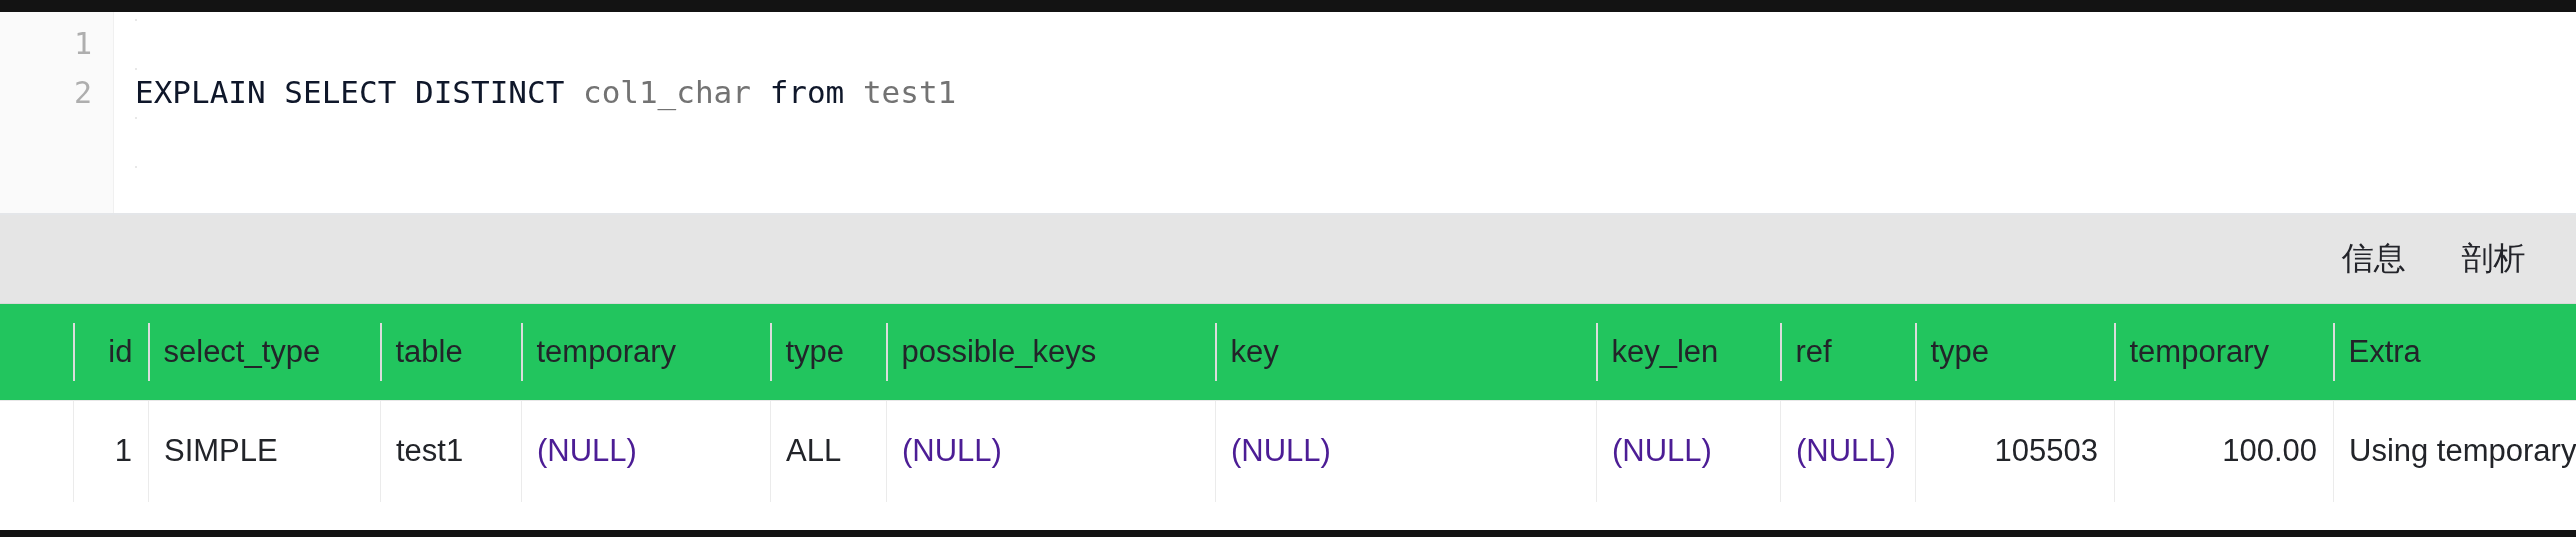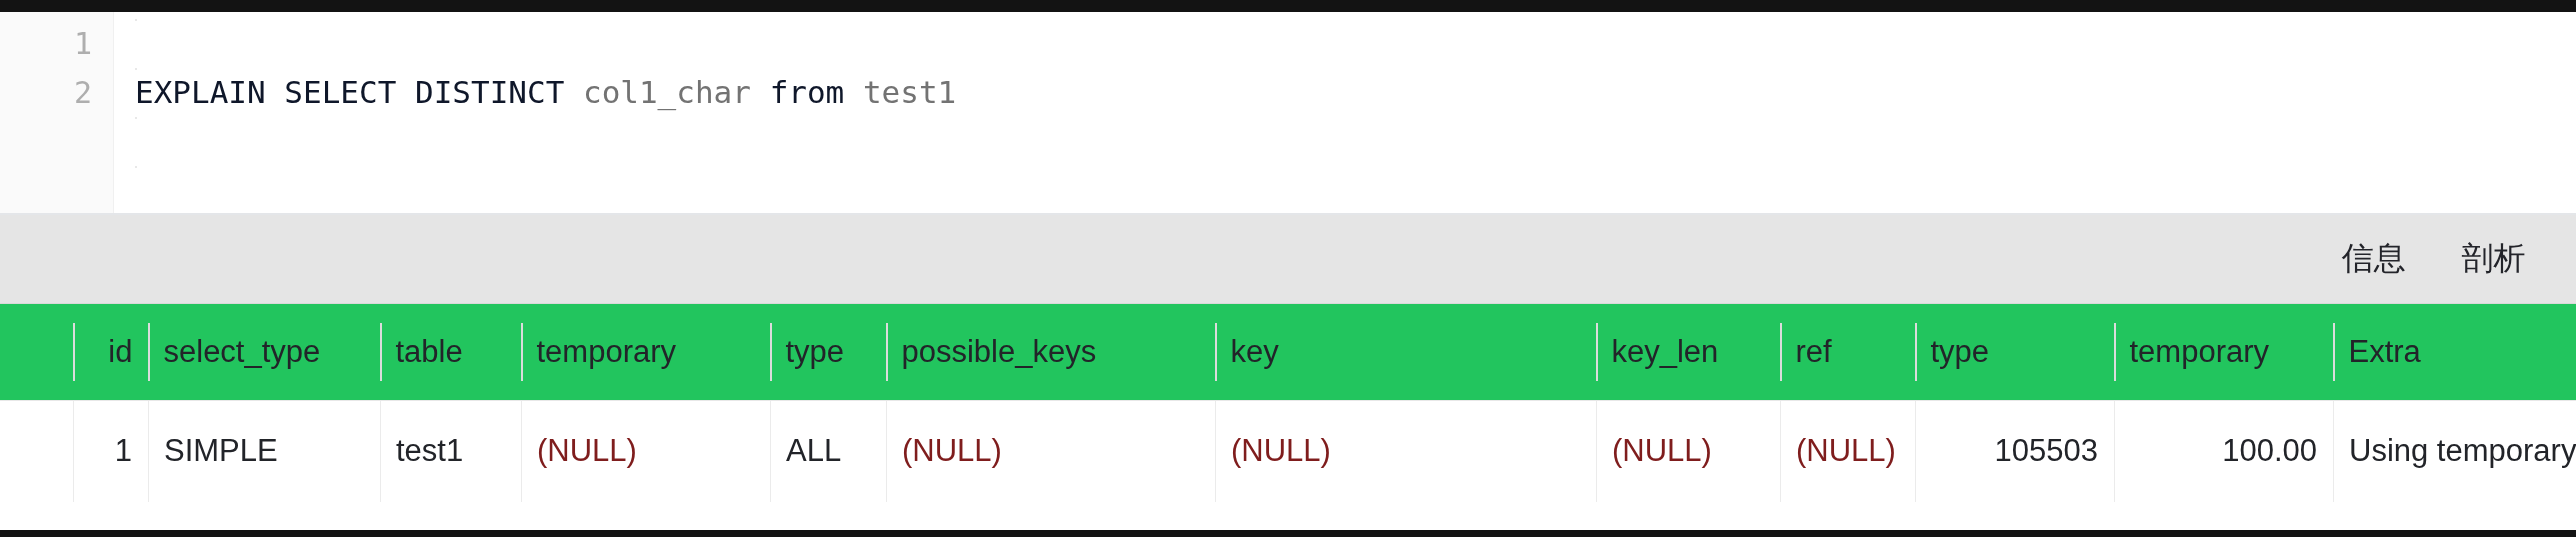--- a/index.html
+++ b/index.html
@@ -163,21 +163,21 @@
     background: #dcdcdc;
   }
   table.grid tbody td {
     border-right: 1.9px solid #ebebeb;
     height: 101px;
   }
   table.grid tbody td.gut {
     border-right: 1.9px solid #ebebeb;
   }
   .null {
-    color: #7f1d1d;
+    color: #4c1d95;
   }
   .num {
     text-align: right !important;
   }
   td.gut, th.gut {
     background: #ffffff;
   }
   
   .bottom-chrome {
     position: absolute;

